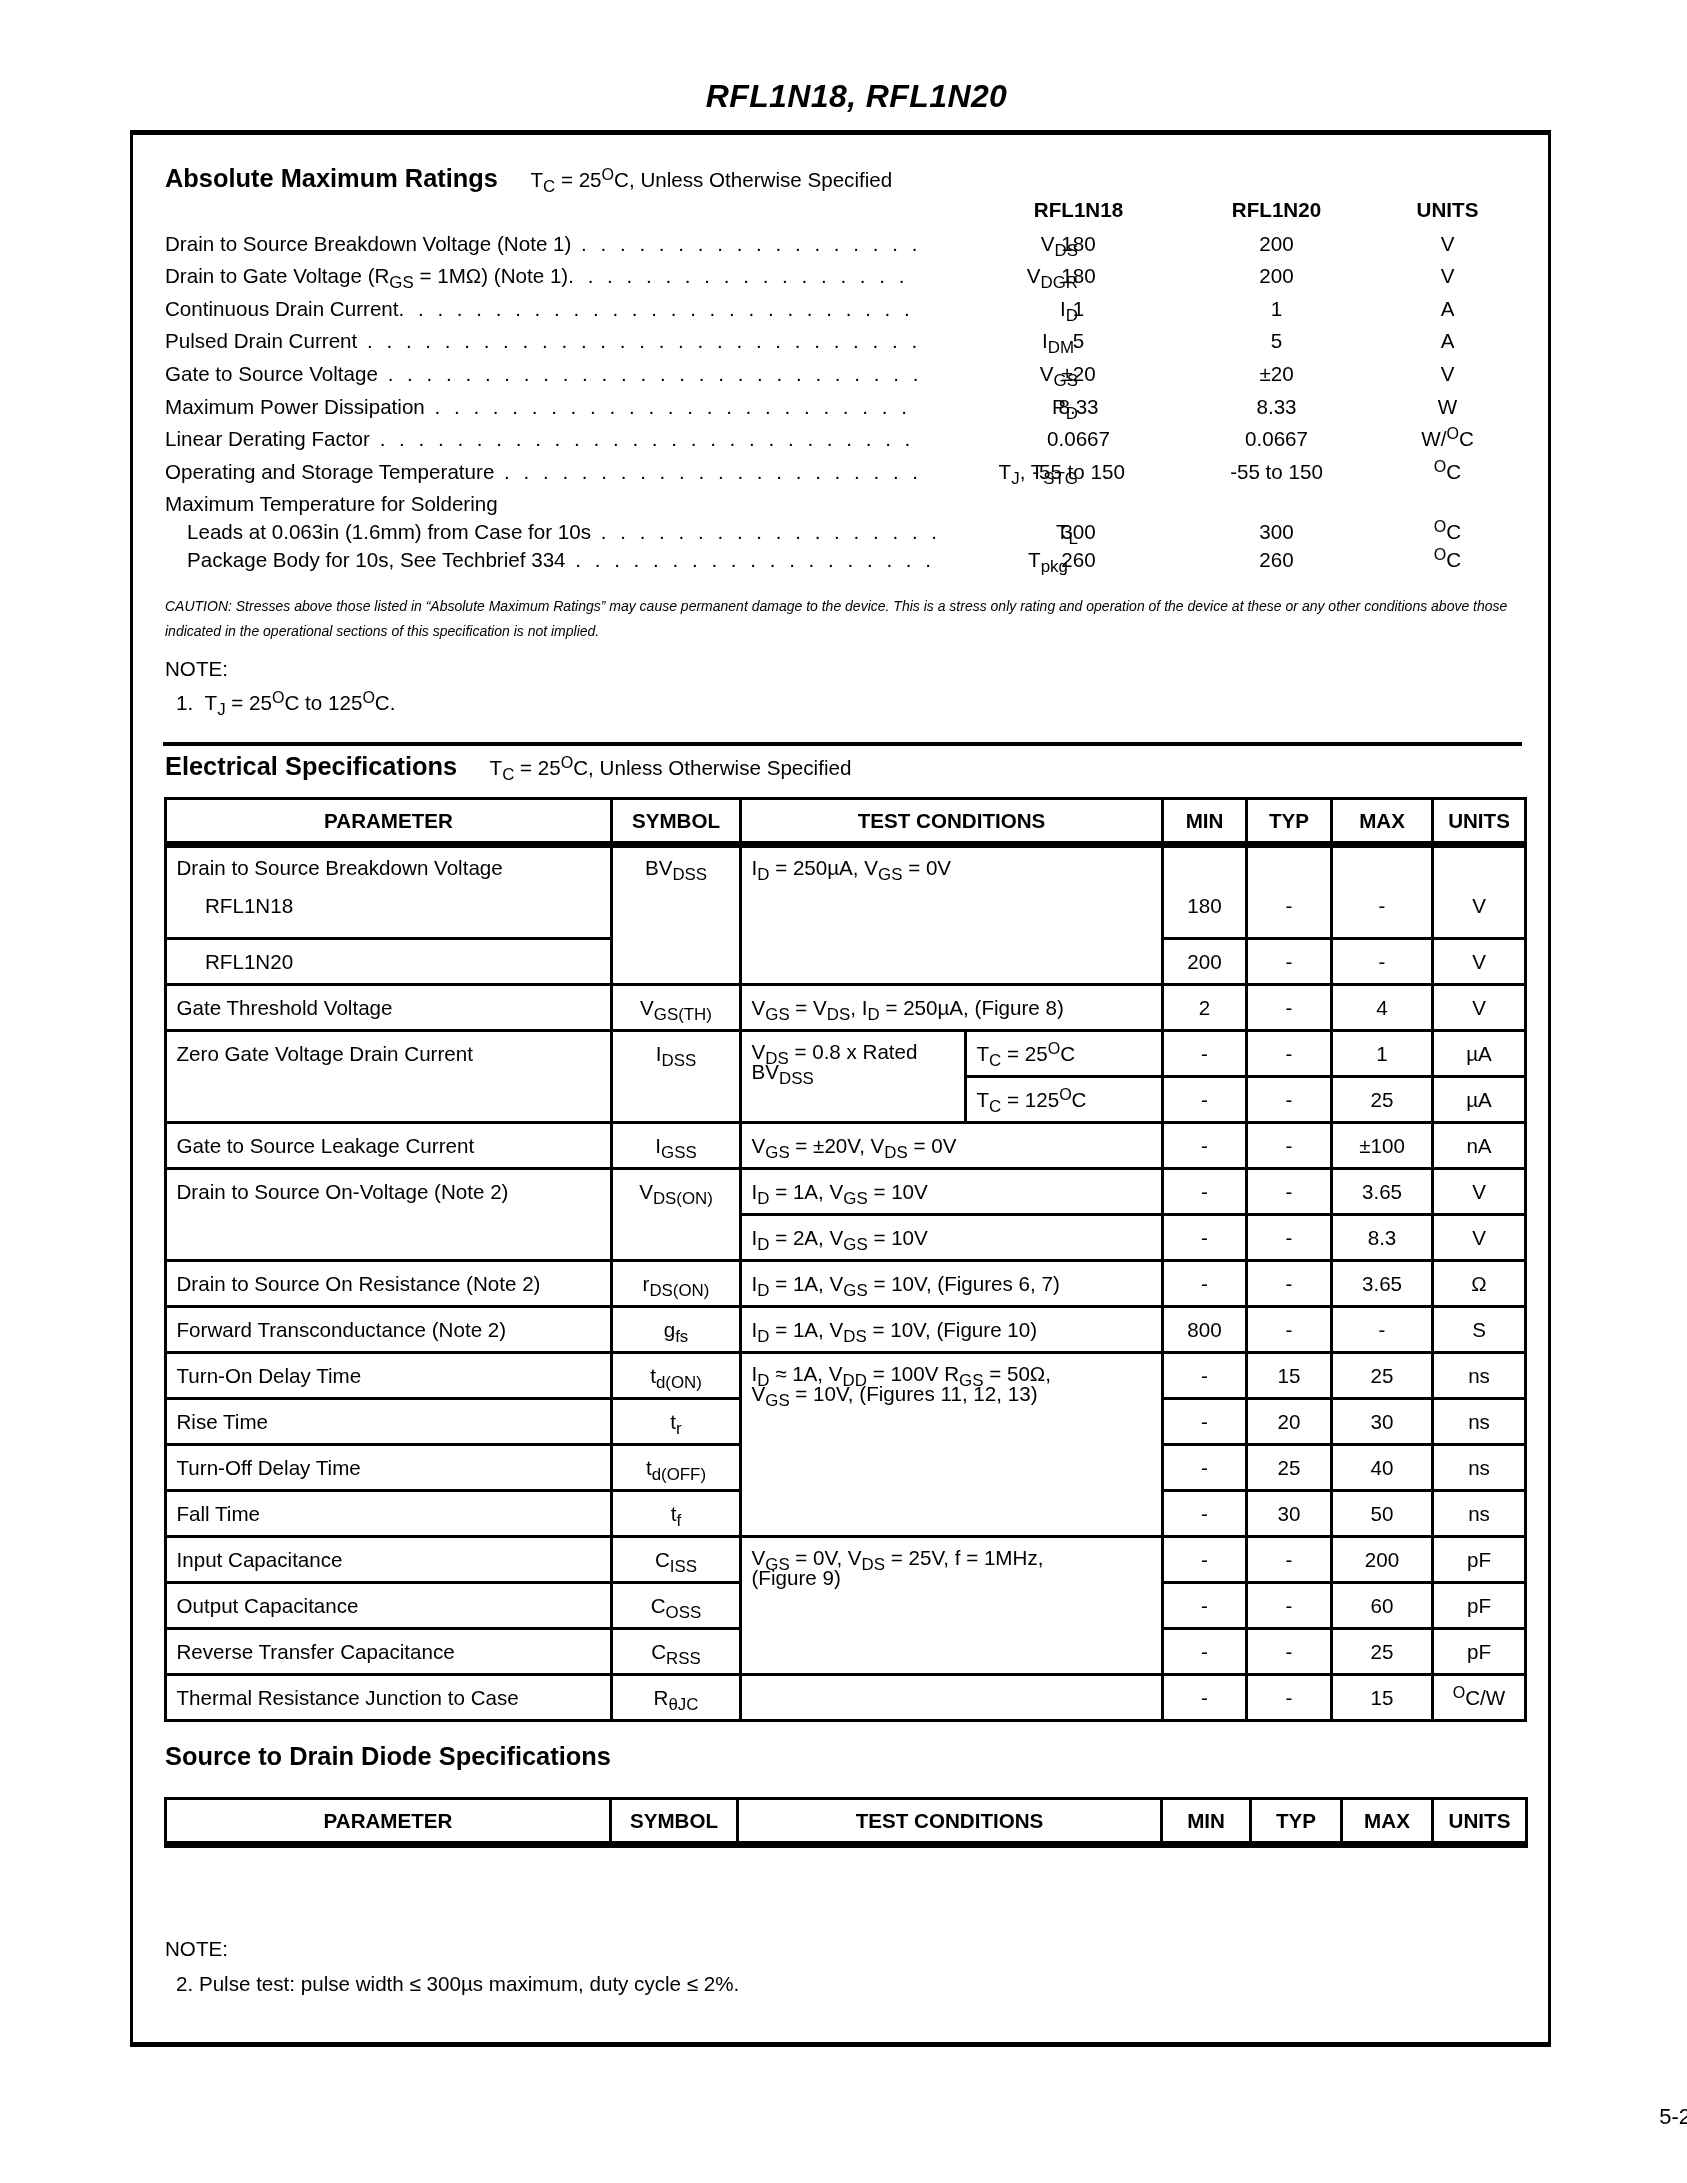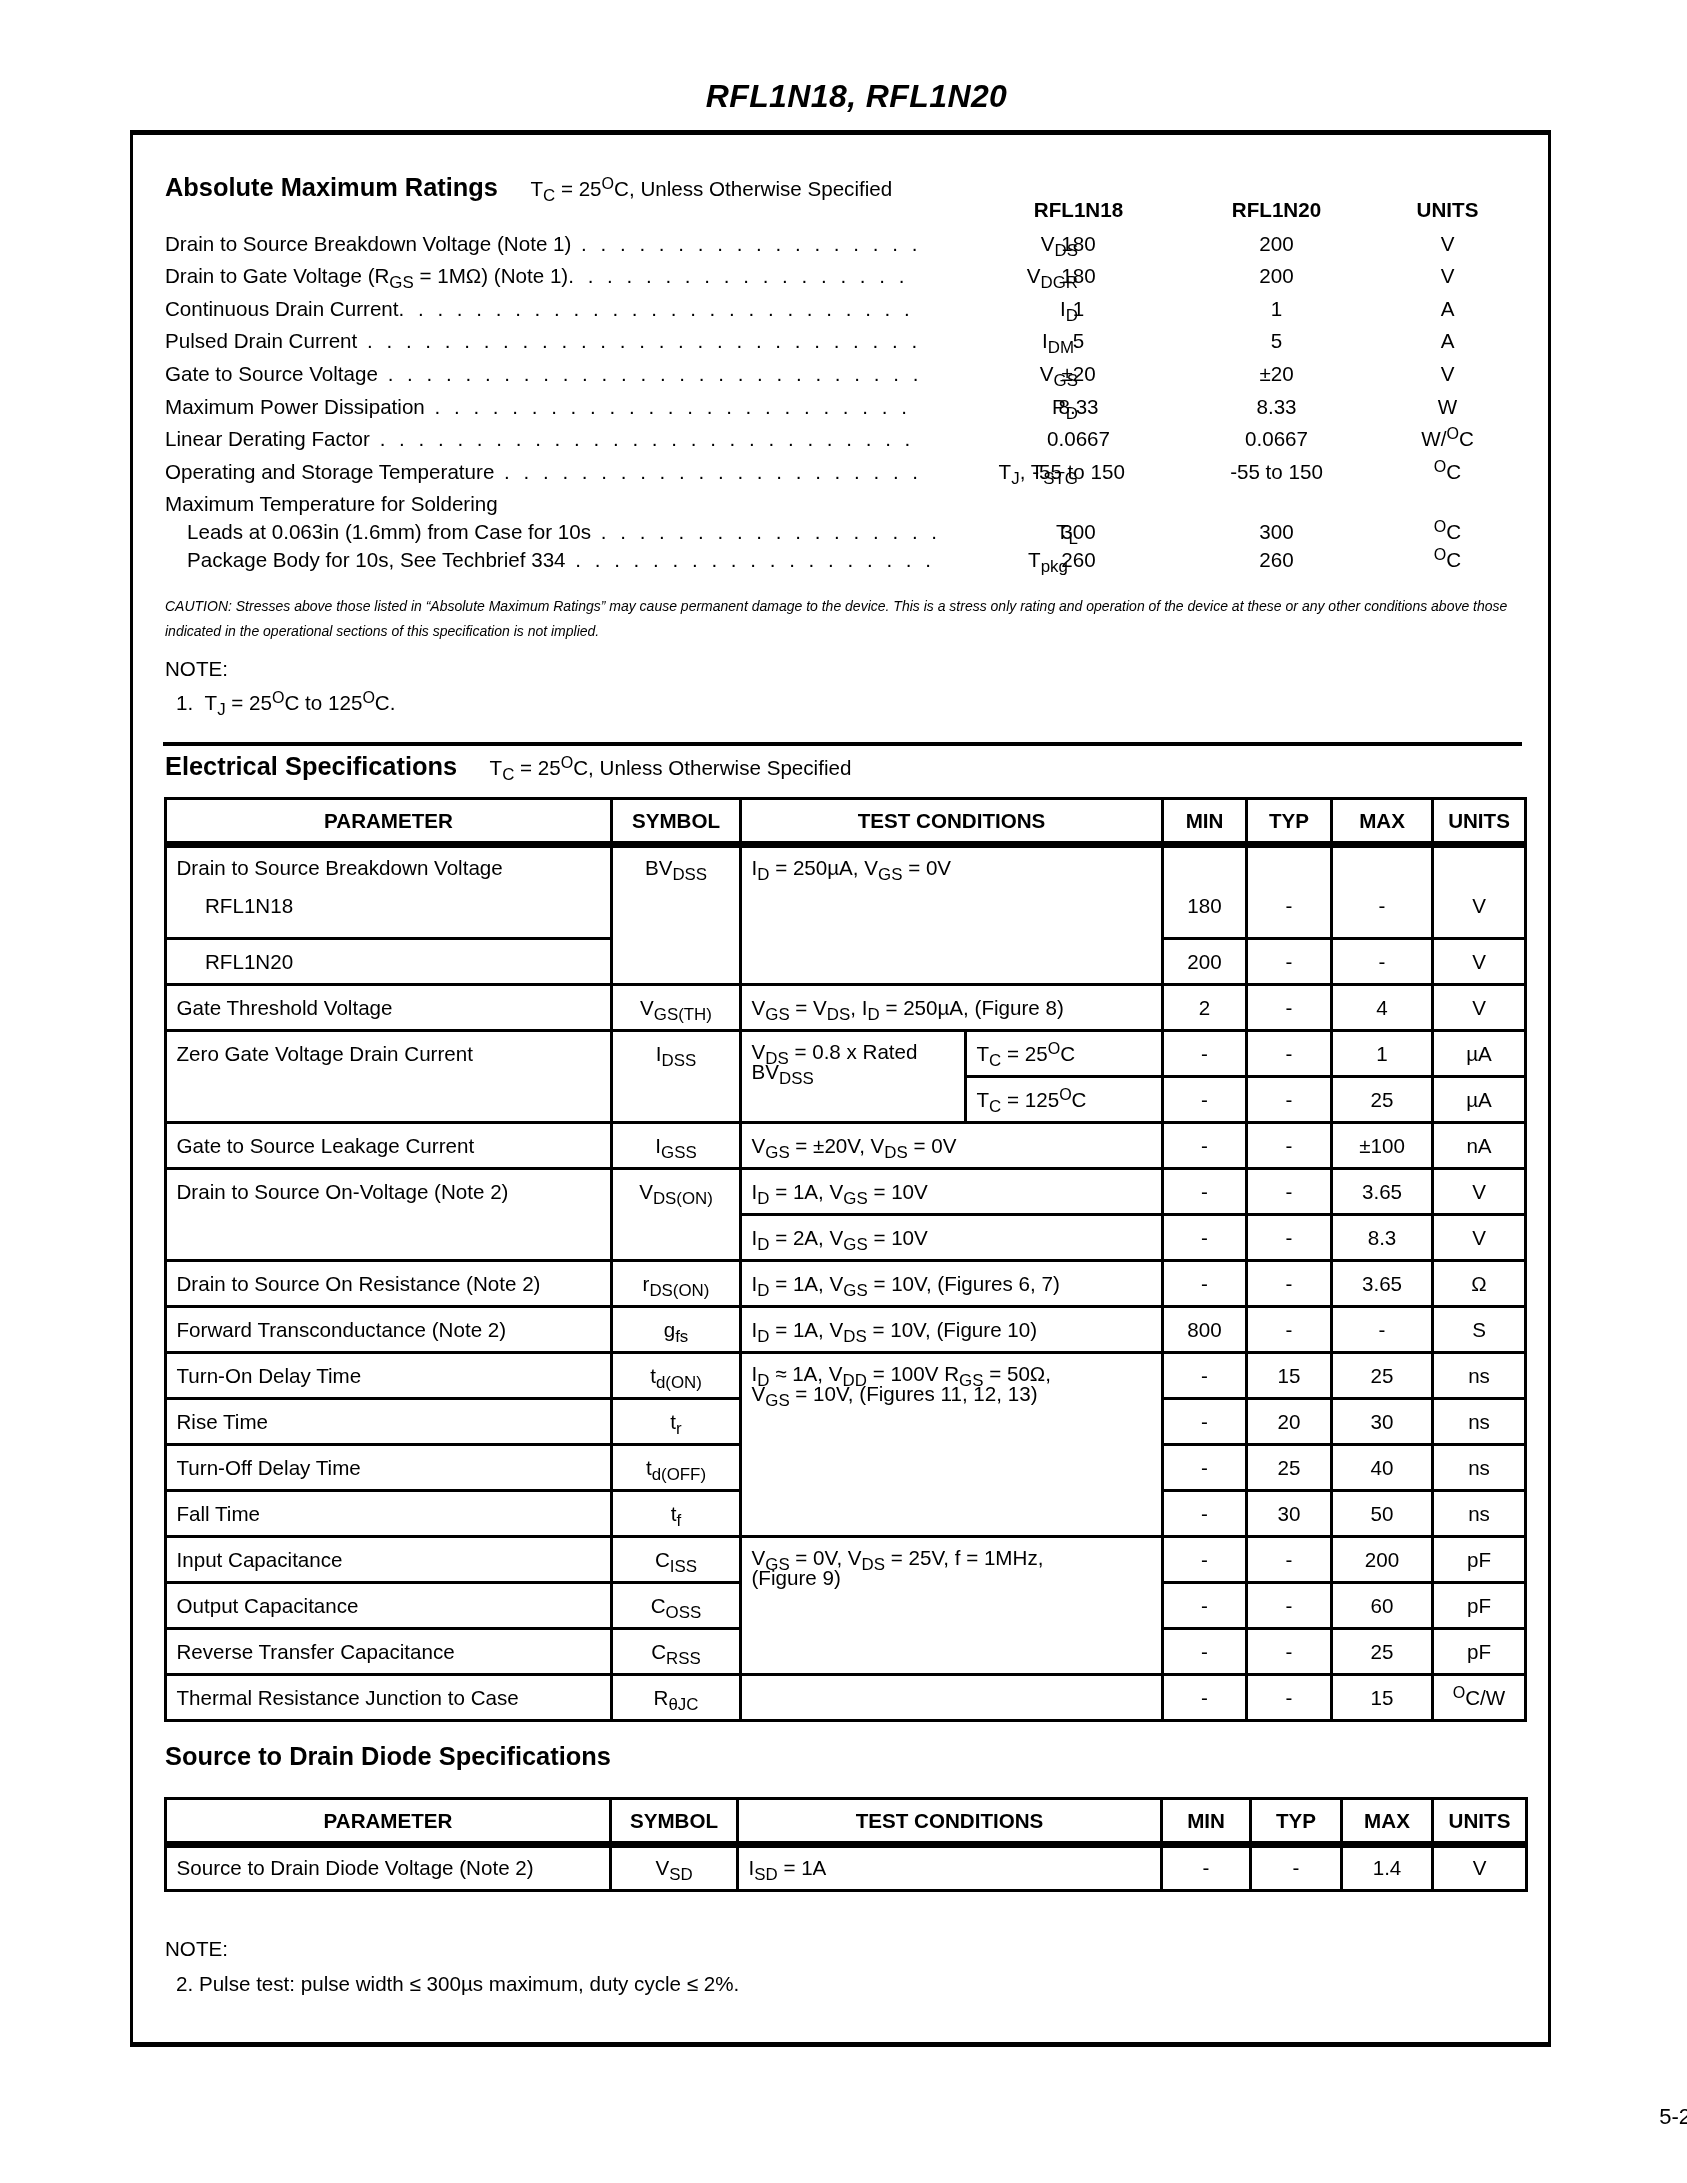--- a/index.html
+++ b/index.html
@@ -44,21 +44,21 @@
 
   #page-number { left:4px; width:1687px; top:2104px; text-align:right; font-size:22px; }
 </style>
 </head>
 <body>
 
 <div id="doc-title" class="abs">RFL1N18, RFL1N20</div>
 
 <div id="page-box" class="abs"></div>
 
-<div class="abs section-title" style="left:165px; top:173px;">
+<div class="abs section-title" style="left:165px; top:164px;">
   <span>Absolute Maximum Ratings</span>
   <span class="section-cond">T<sub>C</sub> = 25<sup>O</sup>C, Unless Otherwise Specified</span>
 </div>
 
 <div class="amr-row" style="top:198px; width:1358px;">
   <span class="amr-v1 amr-head">RFL1N18</span>
   <span class="amr-v2 amr-head">RFL1N20</span>
   <span class="amr-u amr-head">UNITS</span>
 </div>
 
@@ -358,29 +358,20 @@
       <th>PARAMETER</th>
       <th>SYMBOL</th>
       <th>TEST CONDITIONS</th>
       <th>MIN</th>
       <th>TYP</th>
       <th>MAX</th>
       <th>UNITS</th>
     </tr>
   </thead>
   <tbody>
-    <tr>
-      <td style="height:43px; padding-top:8px;">Source to Drain Diode Voltage (Note 2)</td>
-      <td class="c" style="padding-top:8px;">V<sub>SD</sub></td>
-      <td style="padding-top:8px;">I<sub>SD</sub> = 1A</td>
-      <td class="c" style="padding-top:8px;">-</td>
-      <td class="c" style="padding-top:8px;">-</td>
-      <td class="c" style="padding-top:8px;">1.4</td>
-      <td class="c" style="padding-top:8px;">V</td>
-    </tr>
   </tbody>
 </table>
 
 <div class="abs note-label" style="left:165px; top:1937px;">NOTE:</div>
 <div class="abs note-item" style="left:176px; top:1972px;">2. Pulse test: pulse width ≤ 300µs maximum, duty cycle ≤ 2%.</div>
 
 <div id="page-number" class="abs">5-2</div>
 
 
 </body></html>

